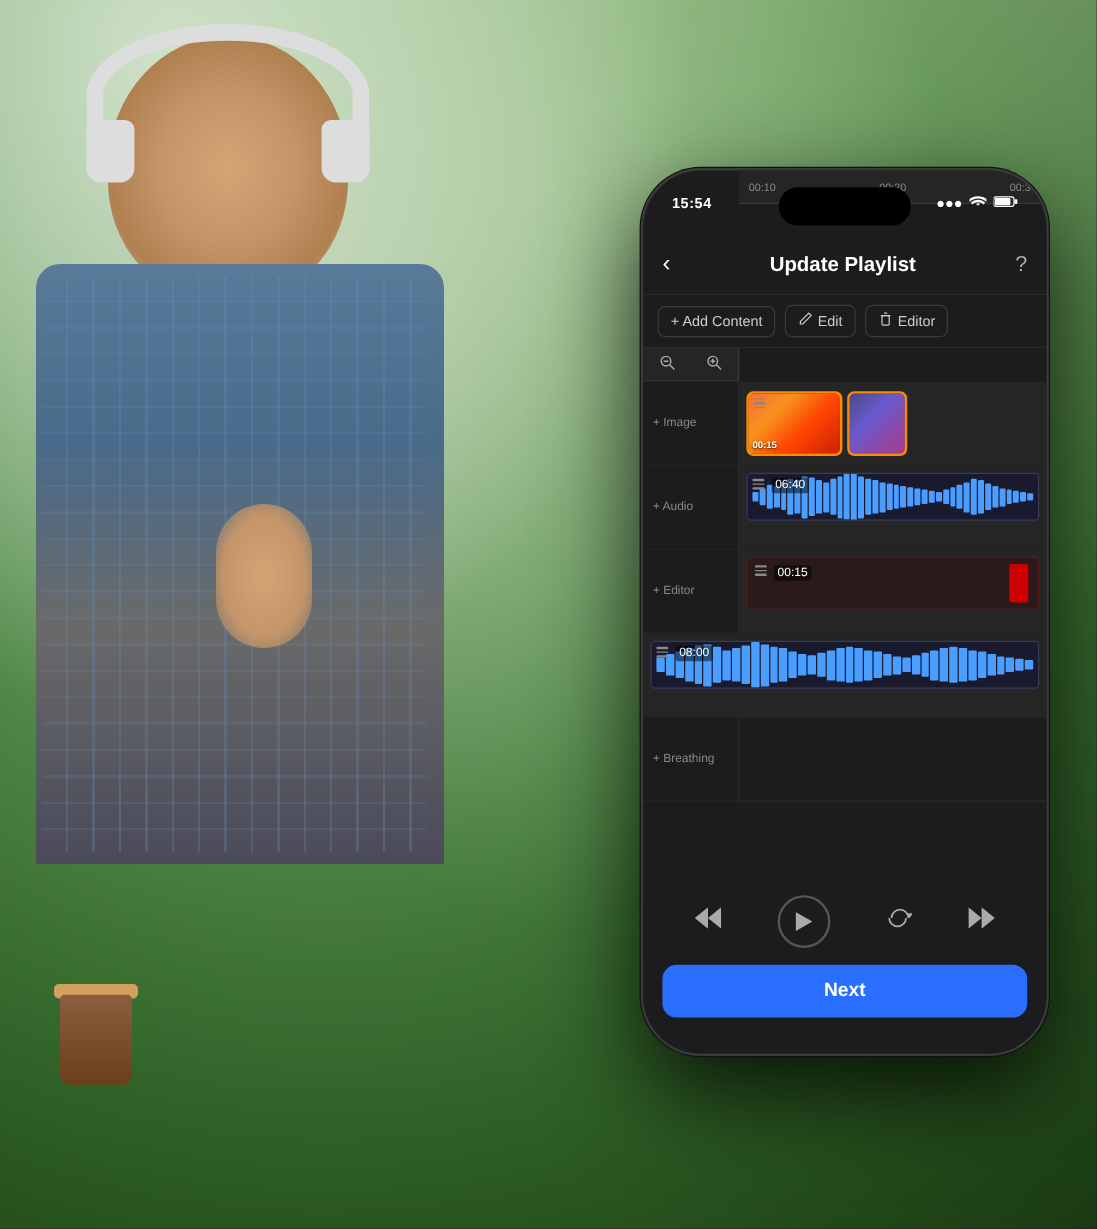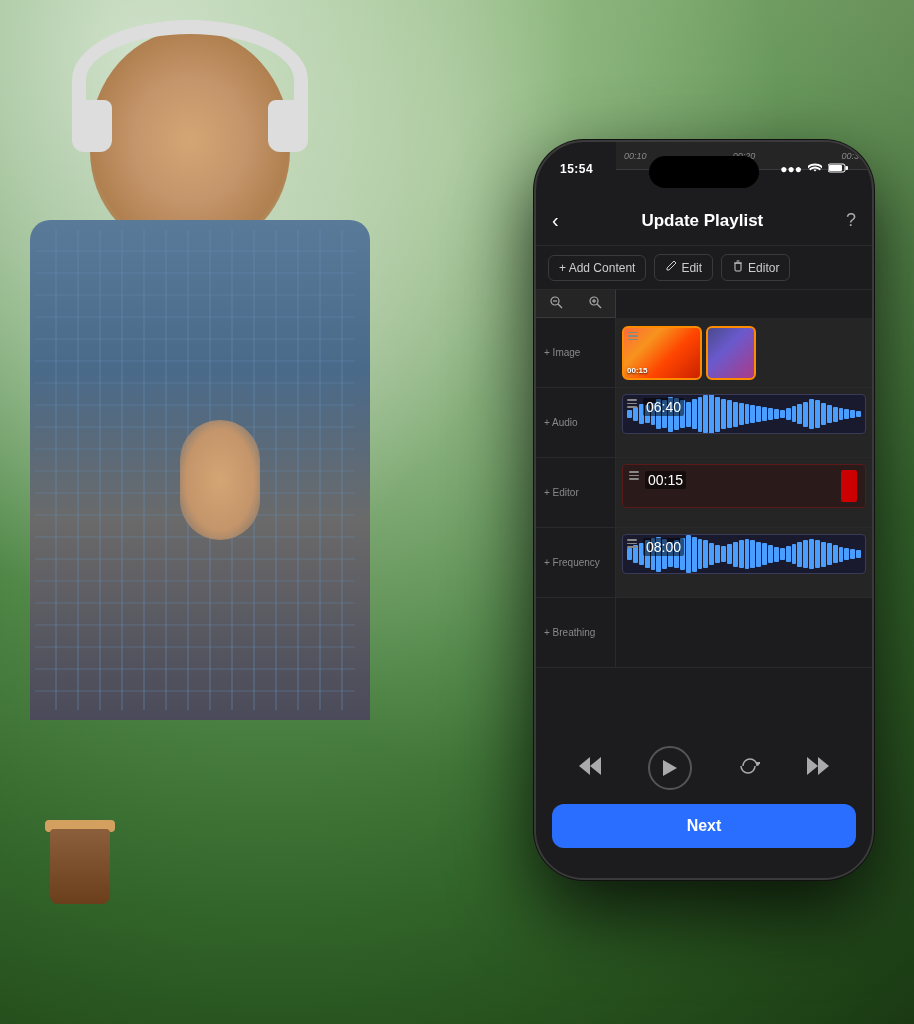--- a/index.html
+++ b/index.html
@@ -194,21 +194,20 @@
       display: flex;
       align-items: center;
       border-bottom: 1px solid #3a3a3a;
     }
 
     .ruler-marks {
       display: flex;
       width: 100%;
       padding: 0 8px;
       justify-content: space-between;
-      font-style: italic;
     }
 
     .ruler-mark {
       font-size: 9px;
       color: #888;
     }
 
     
     .zoom-controls {
       position: absolute;
@@ -620,21 +619,21 @@
       border-radius: 1px;
       flex: 1;
       min-height: 2px;
     }
 
     
     .time-badge {
       position: absolute;
       bottom: 4px;
       left: 4px;
-      font-size: 14px;
+      font-size: 10px;
       color: #fff;
       background: rgba(0,0,0,0.5);
       padding: 1px 3px;
       border-radius: 2px;
     }
 
     
     .hamburger {
       position: absolute;
       top: 4px;
@@ -842,23 +841,20 @@
                   <span></span>
                   <span></span>
                 </div>
               <div class="time-badge" style="top:6px;left:22px;bottom:auto;">00:15</div>
               <div class="message-red-bar"></div>
             </div>
           </div>
         </div>
 
         <div class="track-row">
-          <div class="track-label">
-            <span>+ Frequency</span>
-          </div>
           <div class="track-content">
             <div class="frequency-waveform">
               <div class="hamburger" style="position:absolute;top:4px;left:4px;z-index:2;">
                   <span></span>
                   <span></span>
                   <span></span>
                 </div>
               <div class="time-badge" style="top:3px;left:20px;bottom:auto;">08:00</div>
               <div class="freq-wave">
               <div class="freq-bar" style="height: 12px;"></div>

